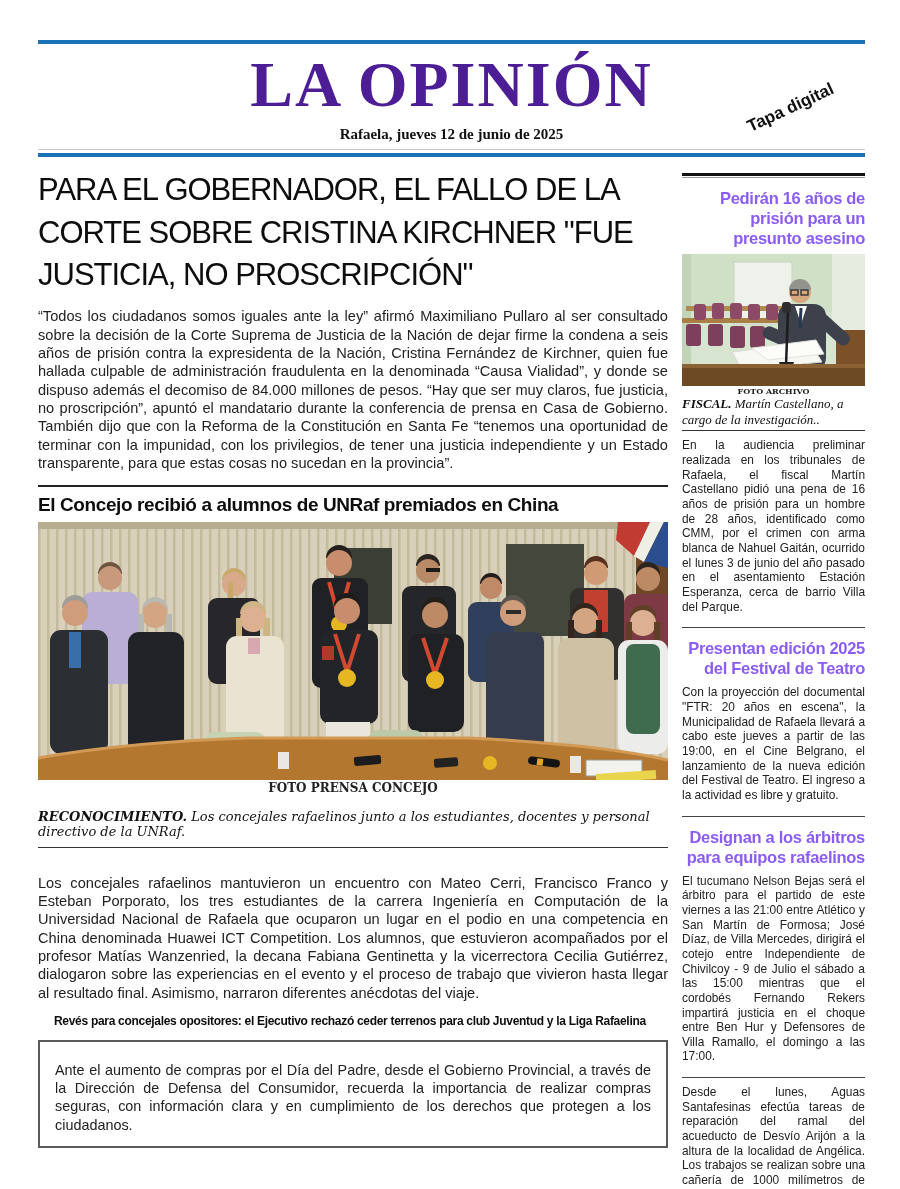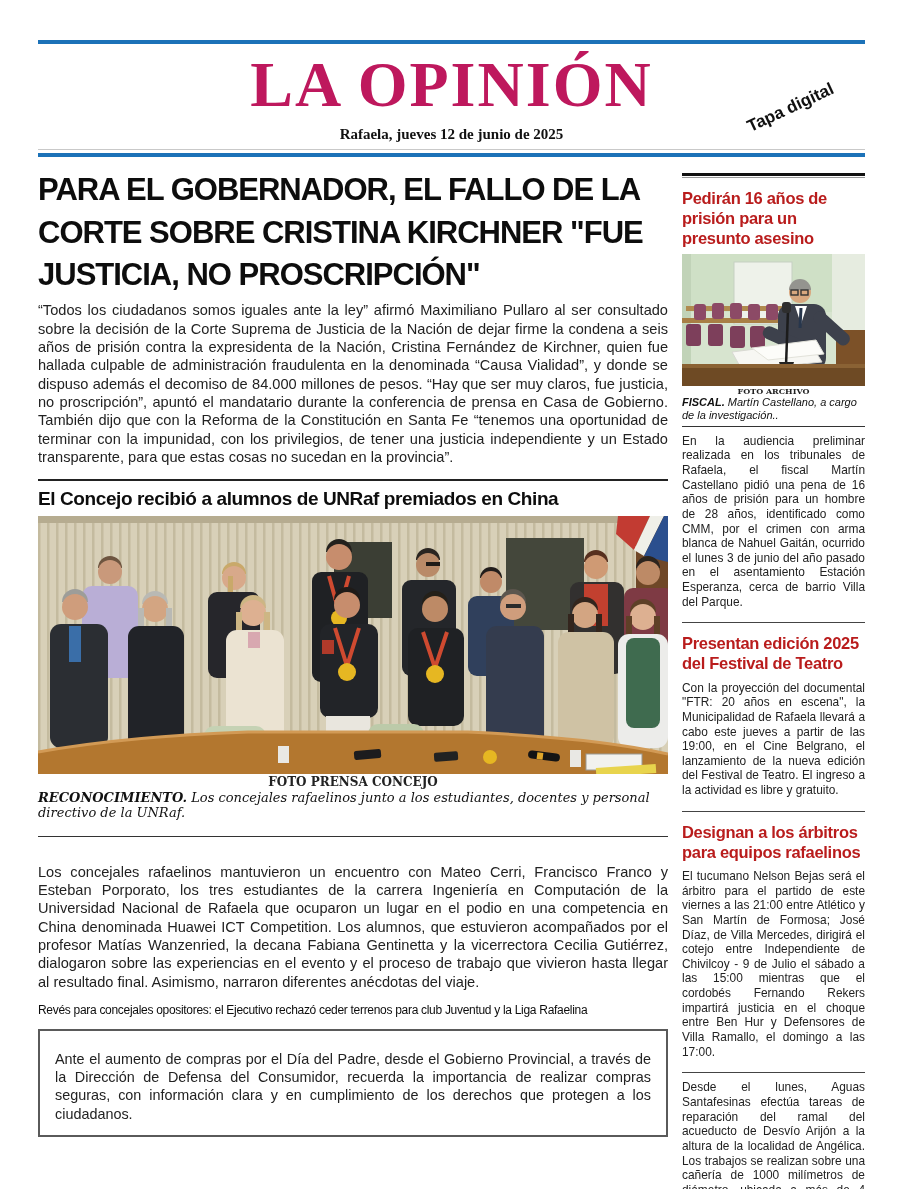--- a/index.html
+++ b/index.html
@@ -6,66 +6,66 @@
   html,body { background:#ffffff; }
   body { width:900px; height:1189px; overflow:hidden;
          font-family:"Liberation Sans", sans-serif; color:#1d1d1d; }
   .page { position:relative; width:900px; height:1189px; padding:0 35px 0 38px; }
 
   
   .rule-blue { height:4px; background:#1c72b8; }
   .masthead { position:relative; text-align:center; }
   .masthead .top-rule { margin-top:40px; }
   .logo { font-family:"Liberation Serif", serif; font-weight:bold;
-          font-size:64px; letter-spacing:2px; color:#be185d; line-height:1.28; }
+          font-size:64px; letter-spacing:2px; color:#4c1d95; line-height:1.28; }
   .tagline { position:absolute; right:28px; top:58px; transform:rotate(-25deg);
              font-weight:bold; font-size:17px; color:#111; }
   .dateline { font-family:"Liberation Serif", serif; font-weight:bold;
               font-size:15px; color:#111; padding-bottom:6px; }
   .rule-gray-thin { height:1px; background:#c9c9c9; }
   .masthead .bottom-rule { margin-top:3px; }
 
   
   .content { display:flex; gap:14px; margin-top:12px; }
   .main-col { width:630px; flex:0 0 630px; }
   .side-col { width:183px; flex:0 0 183px; }
 
   
-  .h1 { font-size:31px; font-weight:bold; letter-spacing:-1px; line-height:1.38;
+  .h1 { font-size:31px; font-weight:normal; letter-spacing:-1px; line-height:1.38;
         color:#0d0d0d; }
-  .lede { margin-top:4px; font-size:14.6px; line-height:1.26; text-align:justify;
+  .lede { margin-top:10px; font-size:14.6px; line-height:1.26; text-align:justify;
           color:#222; }
   .sec-rule { height:2px; background:#222; margin-top:12px; }
   .h2 { margin-top:7px; font-size:19px; font-weight:bold; letter-spacing:-0.4px;
         white-space:nowrap; color:#0d0d0d; }
   .photo-main { margin-top:6px; width:630px; height:258px; display:block; }
   .credit { font-family:"DejaVu Serif", serif; font-weight:bold; font-size:12px;
             text-align:center; color:#222; margin-top:1px; }
   .caption { font-family:"DejaVu Serif", serif; font-style:italic; font-size:13px;
-             color:#111; border-bottom:1.5px solid #333; padding-bottom:16px; margin-top:1px; }
+             color:#111; border-bottom:1.5px solid #333; padding-bottom:8px; margin-top:14px; }
   .caption b { font-style:italic; }
   .article-body { margin-top:26px; font-size:14.6px; line-height:1.26;
                   text-align:justify; color:#222; }
-  .kicker { margin-top:12px; font-size:12px; font-weight:normal; letter-spacing:-0.3px;
-            white-space:nowrap; color:#0d0d0d; }
+  .kicker { margin-top:12px; font-size:12px; font-weight:bold; letter-spacing:-0.3px;
+            white-space:nowrap; color:#0d0d0d;margin-left:16px; }
   .boxed { margin-top:12px; border:2px solid #5a5a5a; padding:12px 15px 12px 15px; }
   .h3 { font-size:23px; font-weight:bold; letter-spacing:-0.5px; line-height:1.3;
         color:#0d0d0d; }
   .boxed p { margin-top:7px; font-size:14.4px; line-height:1.26; text-align:justify;
              color:#222; }
 
   
   .side-top-rule { border-top:3px solid #111; border-bottom:1px solid #999;
                    height:5px; margin-top:4px; }
   .sh { font-size:16.5px; font-weight:bold; line-height:1.22; letter-spacing:-0.3px;
-        color:#b91c1c; margin-top:10px; }
+        color:#8b5cf6; margin-top:10px;text-align:right; }
   .photo-side { margin-top:6px; width:183px; height:132px; display:block; }
   .side-credit { font-family:"DejaVu Serif", serif; font-weight:bold; font-size:8px;
                  text-align:center; color:#222; }
-  .side-caption { font-family:Liberation Sans, sans-serif; font-style:italic; font-size:11px;
+  .side-caption { font-family:Liberation Serif, serif; font-style:italic; font-size:13px;
                   line-height:1.2; color:#111; border-bottom:1.5px solid #333;
                   padding-bottom:3px; }
   .sp { margin-top:7px; font-size:11.9px; line-height:1.23; text-align:justify; color:#222; }
   .side-divider { height:1px; background:#444; margin-top:13px; }
 </style>
 </head>
 <body>
 
 <div class="page">
 

